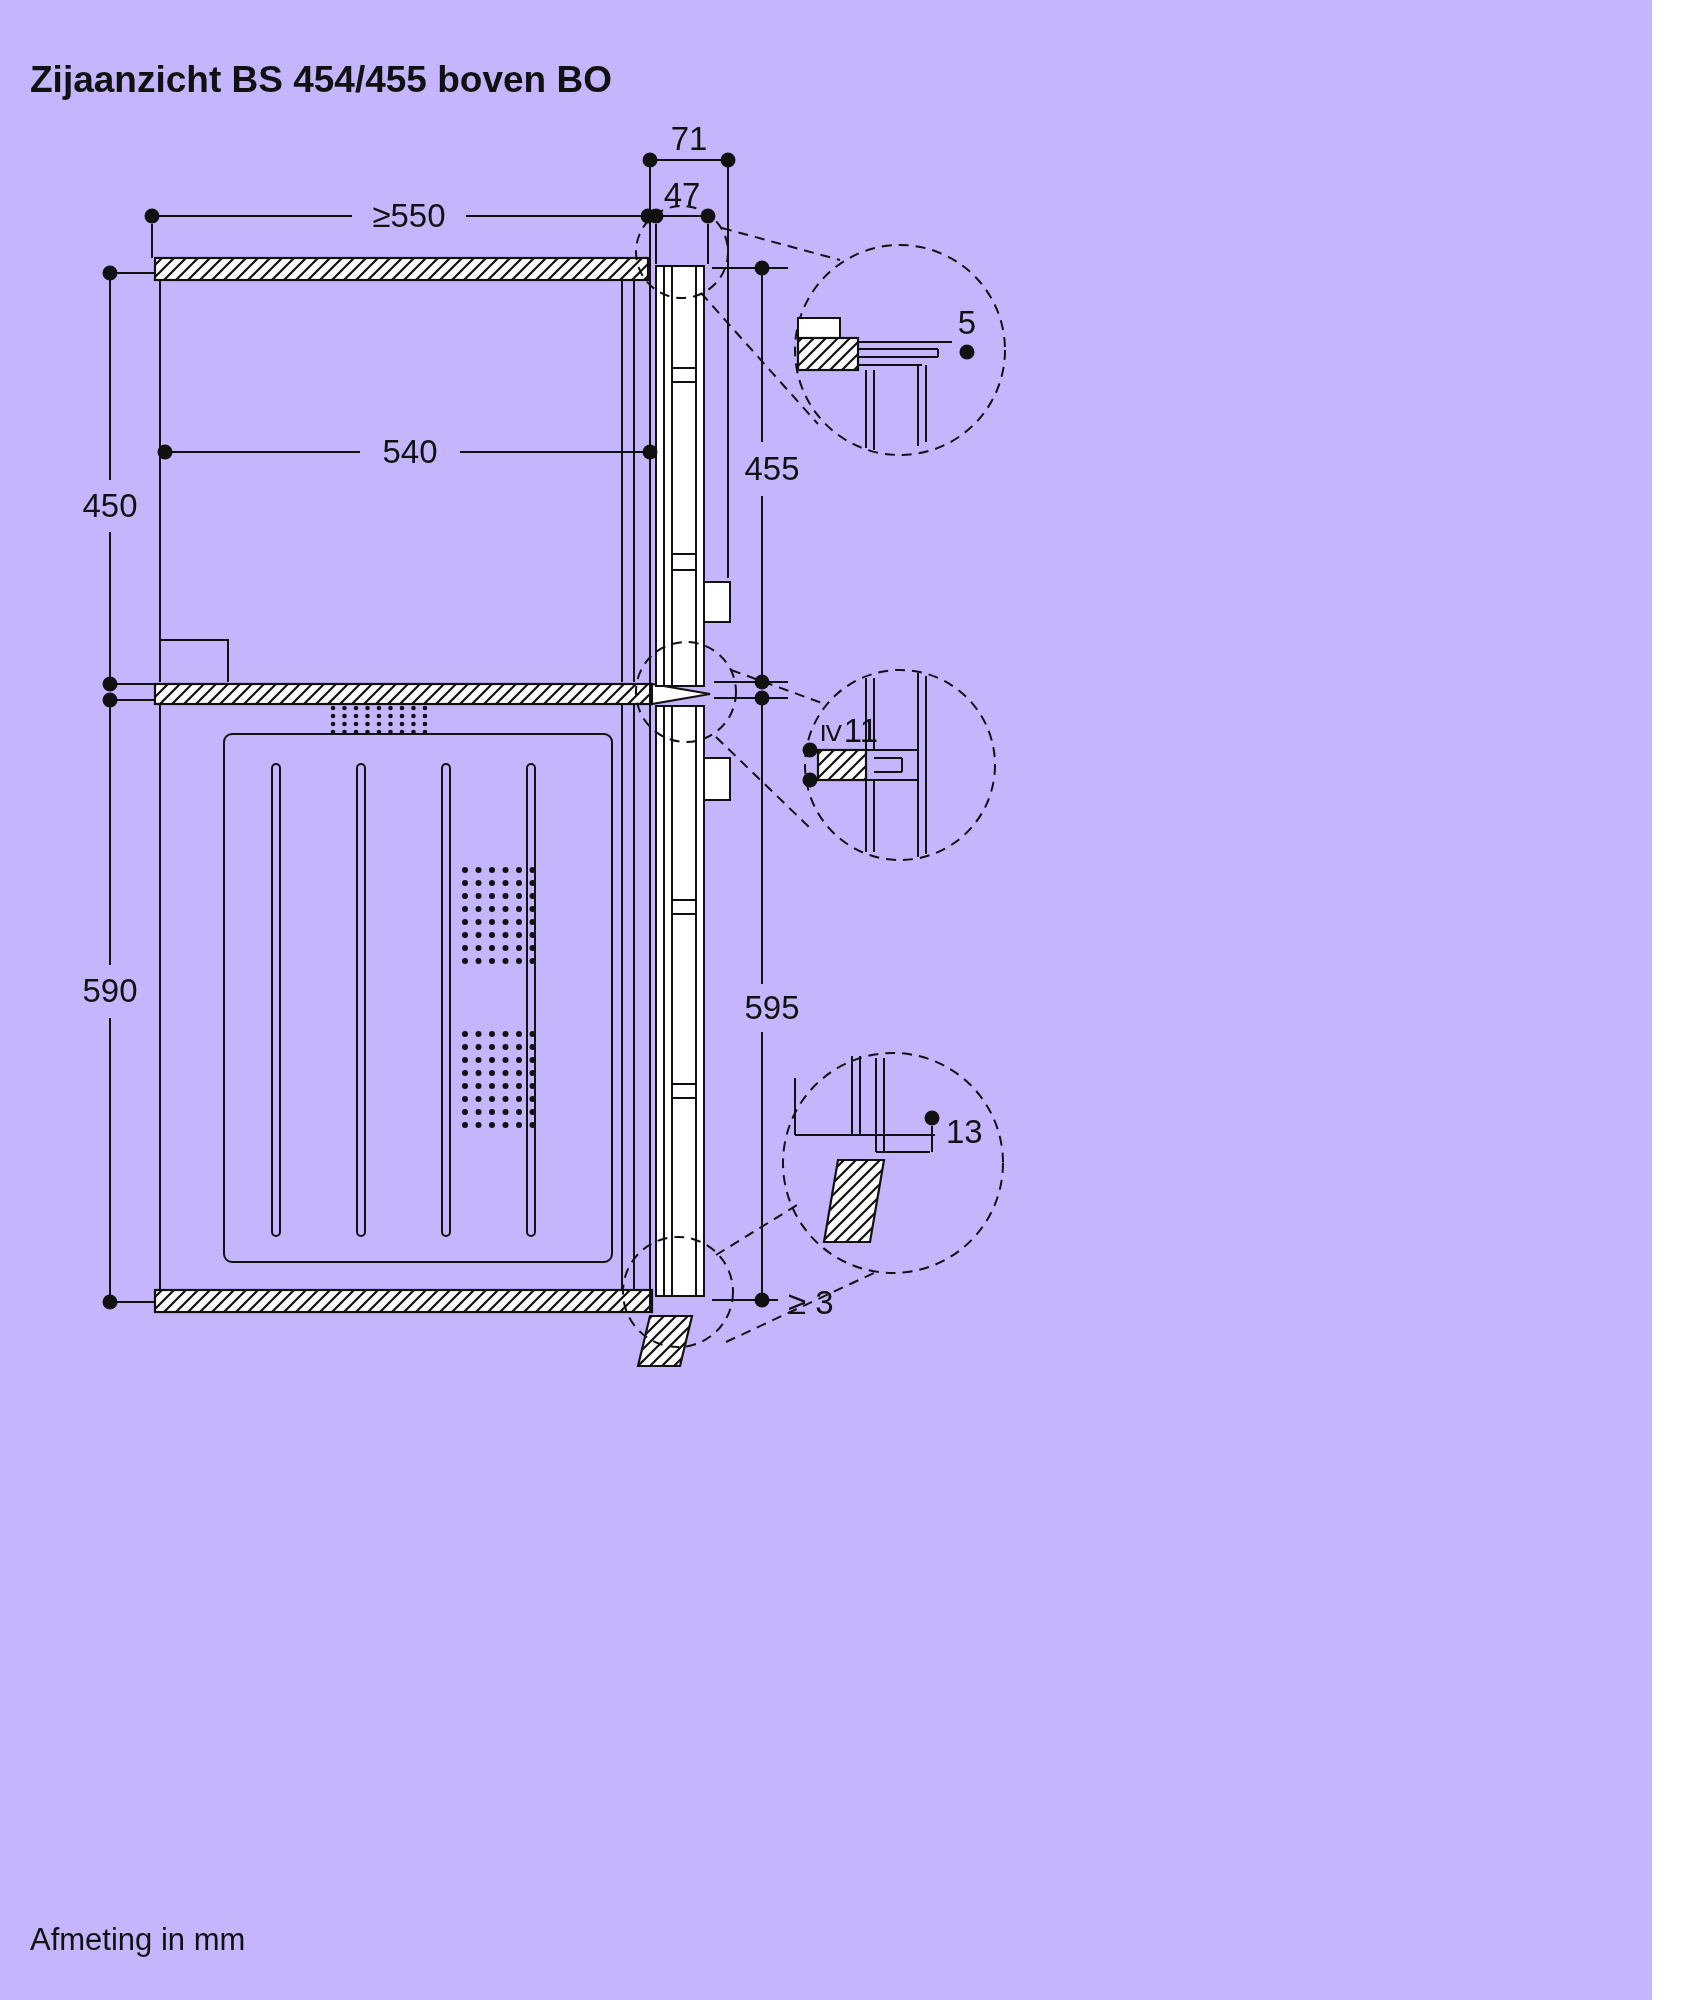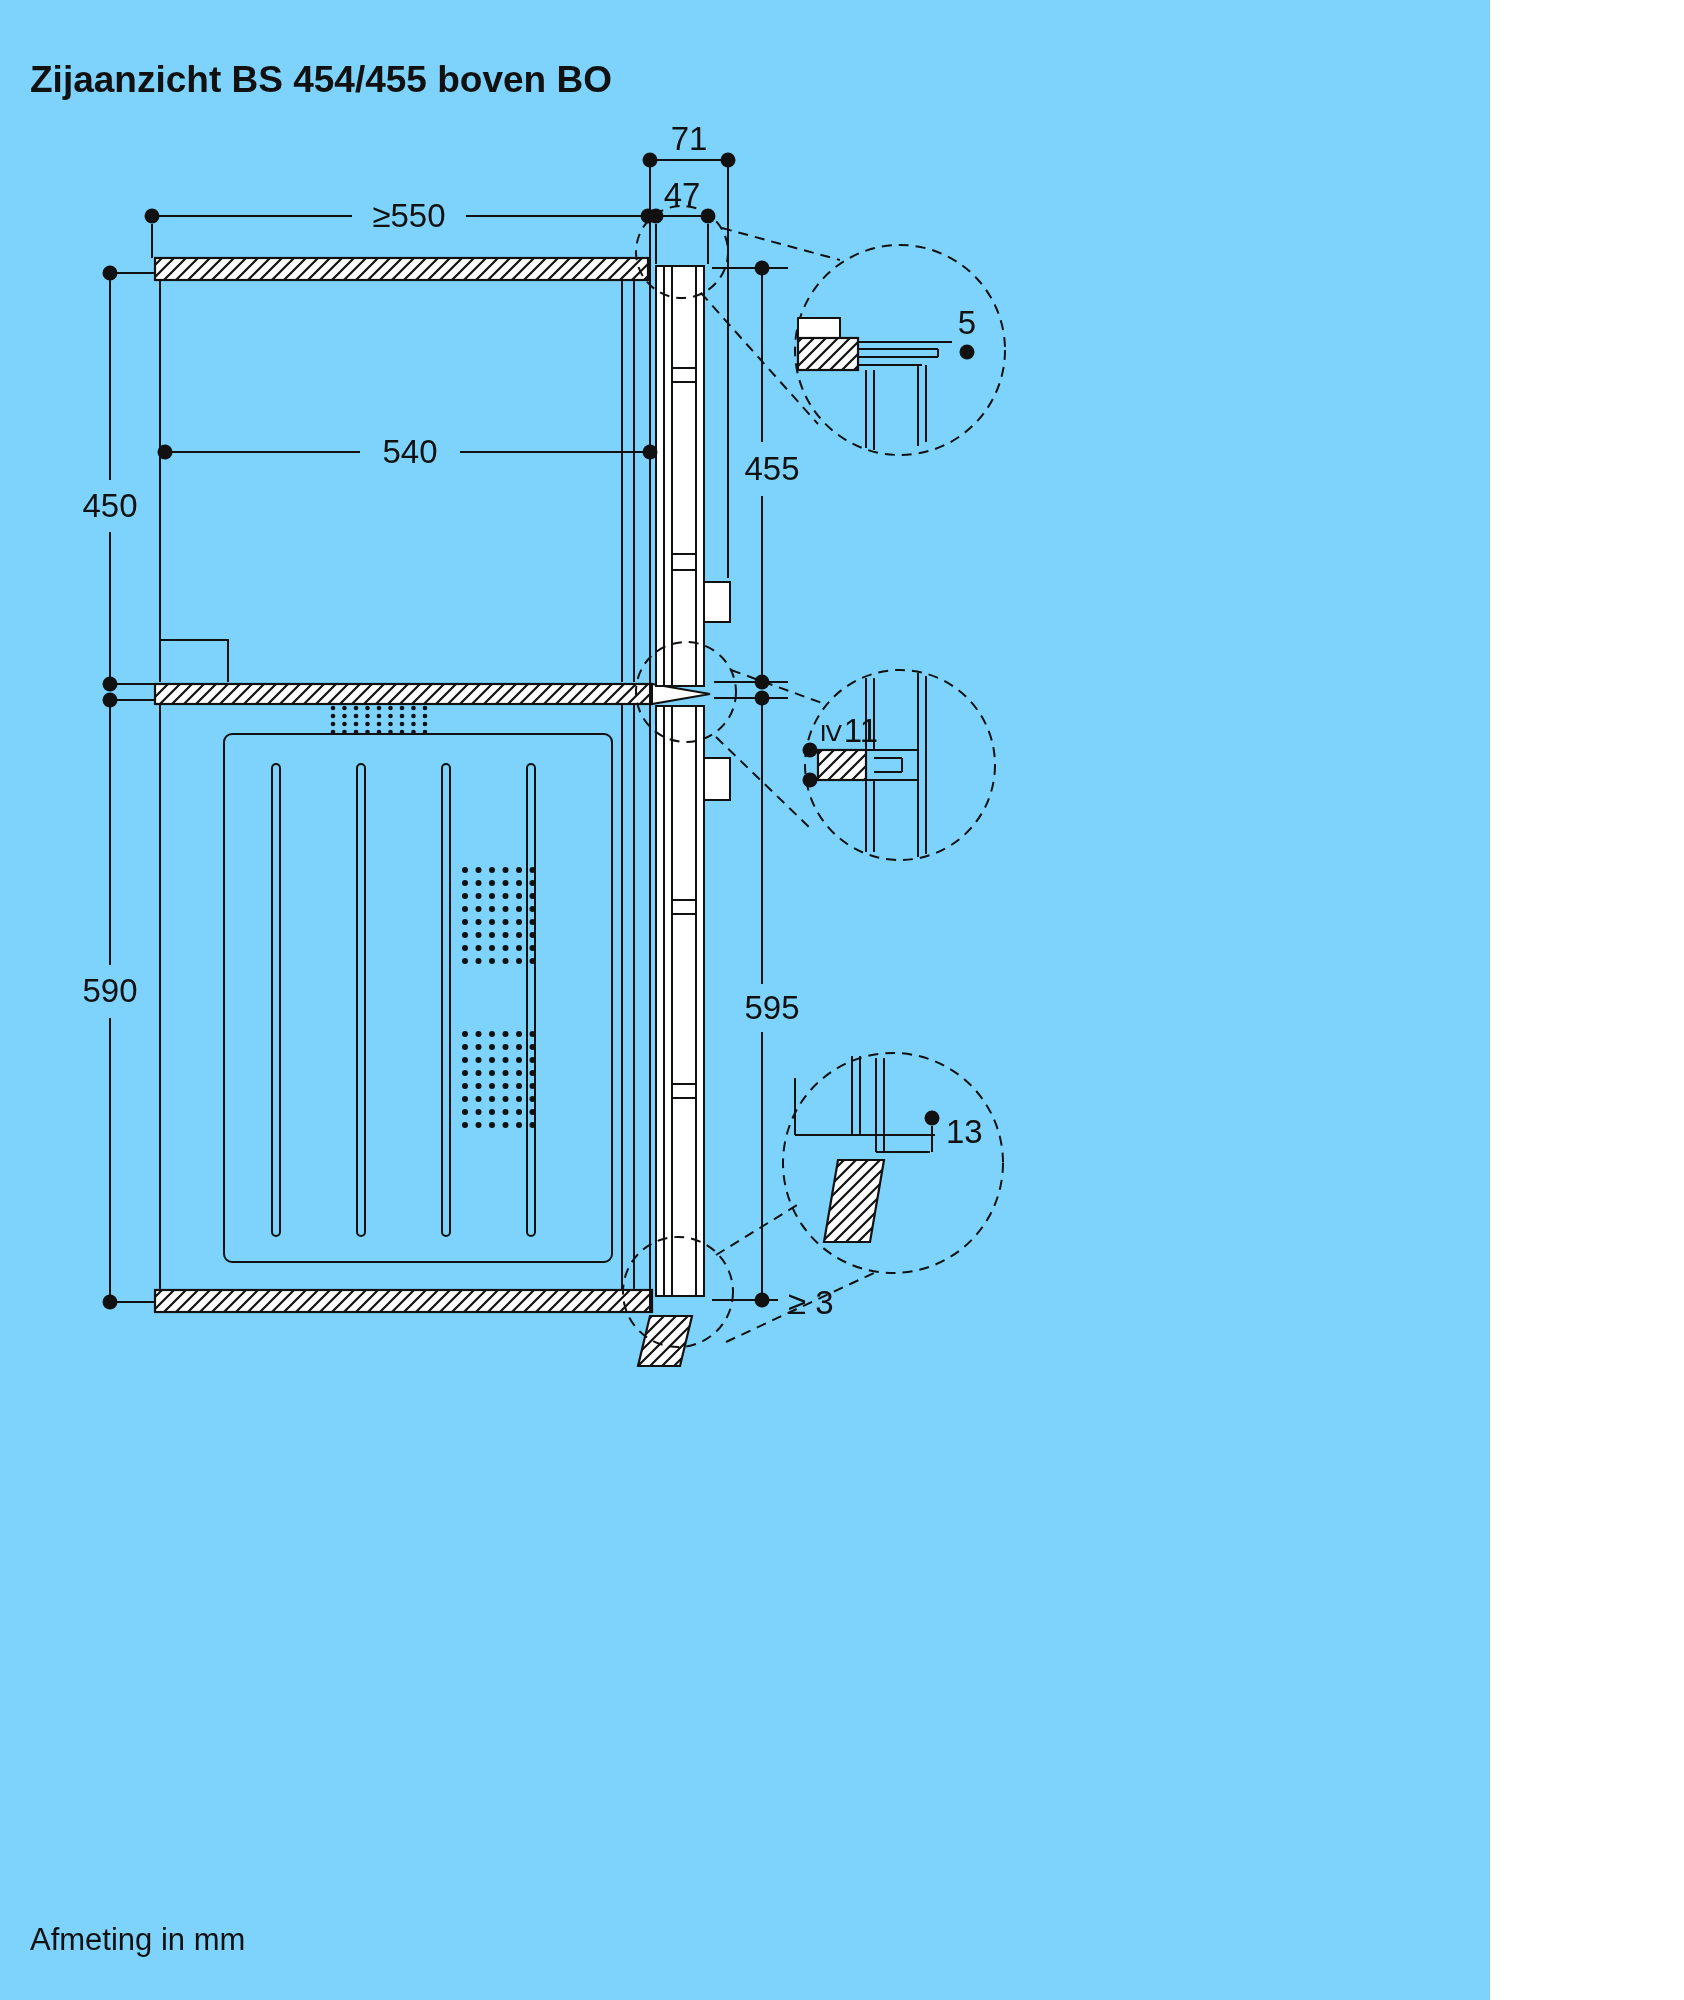--- a/index.html
+++ b/index.html
@@ -1,16 +1,16 @@
 <!DOCTYPE html>
 <html><head>
 <meta charset="utf-8">
 <style>
   html,body{margin:0;padding:0;background:#fff;}
-  .page{position:relative;width:1490px;height:2000px;background:#7dd3fc;overflow:hidden;
+  .page{position:relative;width:1652px;height:2000px;background:#c4b5fd;overflow:hidden;
         font-family:"Liberation Sans", sans-serif;}
   svg{position:absolute;top:0;left:0;}
   .ln{stroke:#111;stroke-width:2;fill:none;}
   .dimln{stroke:#111;stroke-width:2;fill:none;}
   .dash{stroke:#111;stroke-width:2;fill:none;stroke-dasharray:10 7;}
   .dot{fill:#111;stroke:none;}
   .hatched{fill:url(#hatch);stroke:#111;stroke-width:2.2;}
   .white{fill:#fff;stroke:#111;stroke-width:2;}
   .lbl{font-family:"Liberation Sans", sans-serif;font-size:33px;fill:#111;}
   .lbl-mid{text-anchor:middle;}

